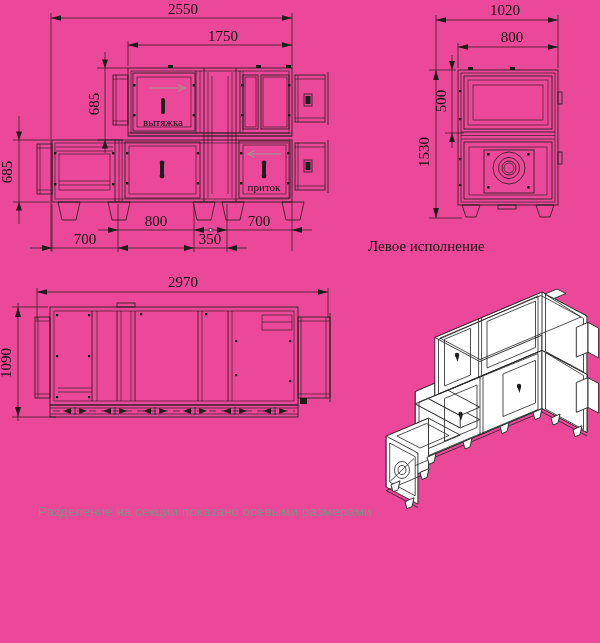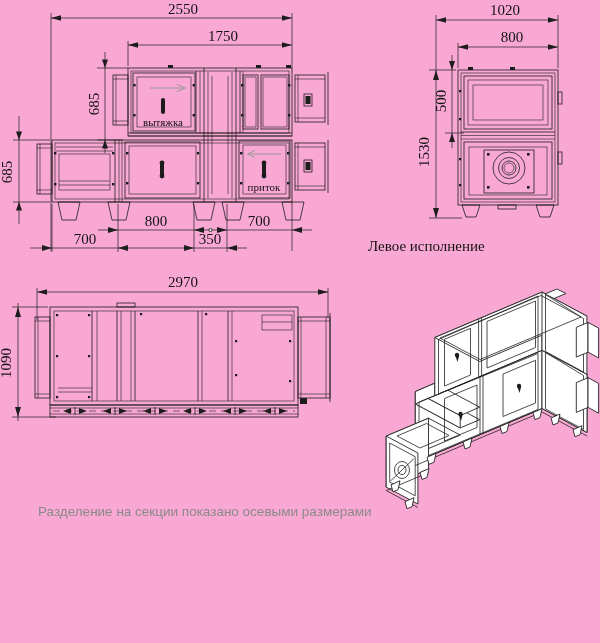--- a/index.html
+++ b/index.html
@@ -1,16 +1,16 @@
 <!DOCTYPE html>
 <html><head>
 <meta charset="utf-8">
 <style>
   html,body{margin:0;padding:0;background:#ffffff;}
-  .stage{position:relative;width:600px;height:643px;background:#f9a8d4;overflow:hidden;}
+  .stage{position:relative;width:600px;height:643px;background:#ec4899;overflow:hidden;}
   svg{position:absolute;left:0;top:0;}
   .ln{stroke:#1d1d1d;stroke-width:0.8;fill:none;}
   .thin{stroke:#1d1d1d;stroke-width:0.6;fill:none;}
   .dim{stroke:#1d1d1d;stroke-width:0.7;fill:none;}
   .fl{fill:#1d1d1d;stroke:none;}
   .wfl{fill:#ffffff;stroke:#1d1d1d;stroke-width:0.9;}
   .iso{stroke:#222222;stroke-width:0.9;fill:#ffffff;}
   .isoln{stroke:#222222;stroke-width:0.8;fill:none;}
   .gray{stroke:#9a9a9a;stroke-width:1;fill:none;}
   text.d{font:15px "Liberation Serif", serif; fill:#121212;}

